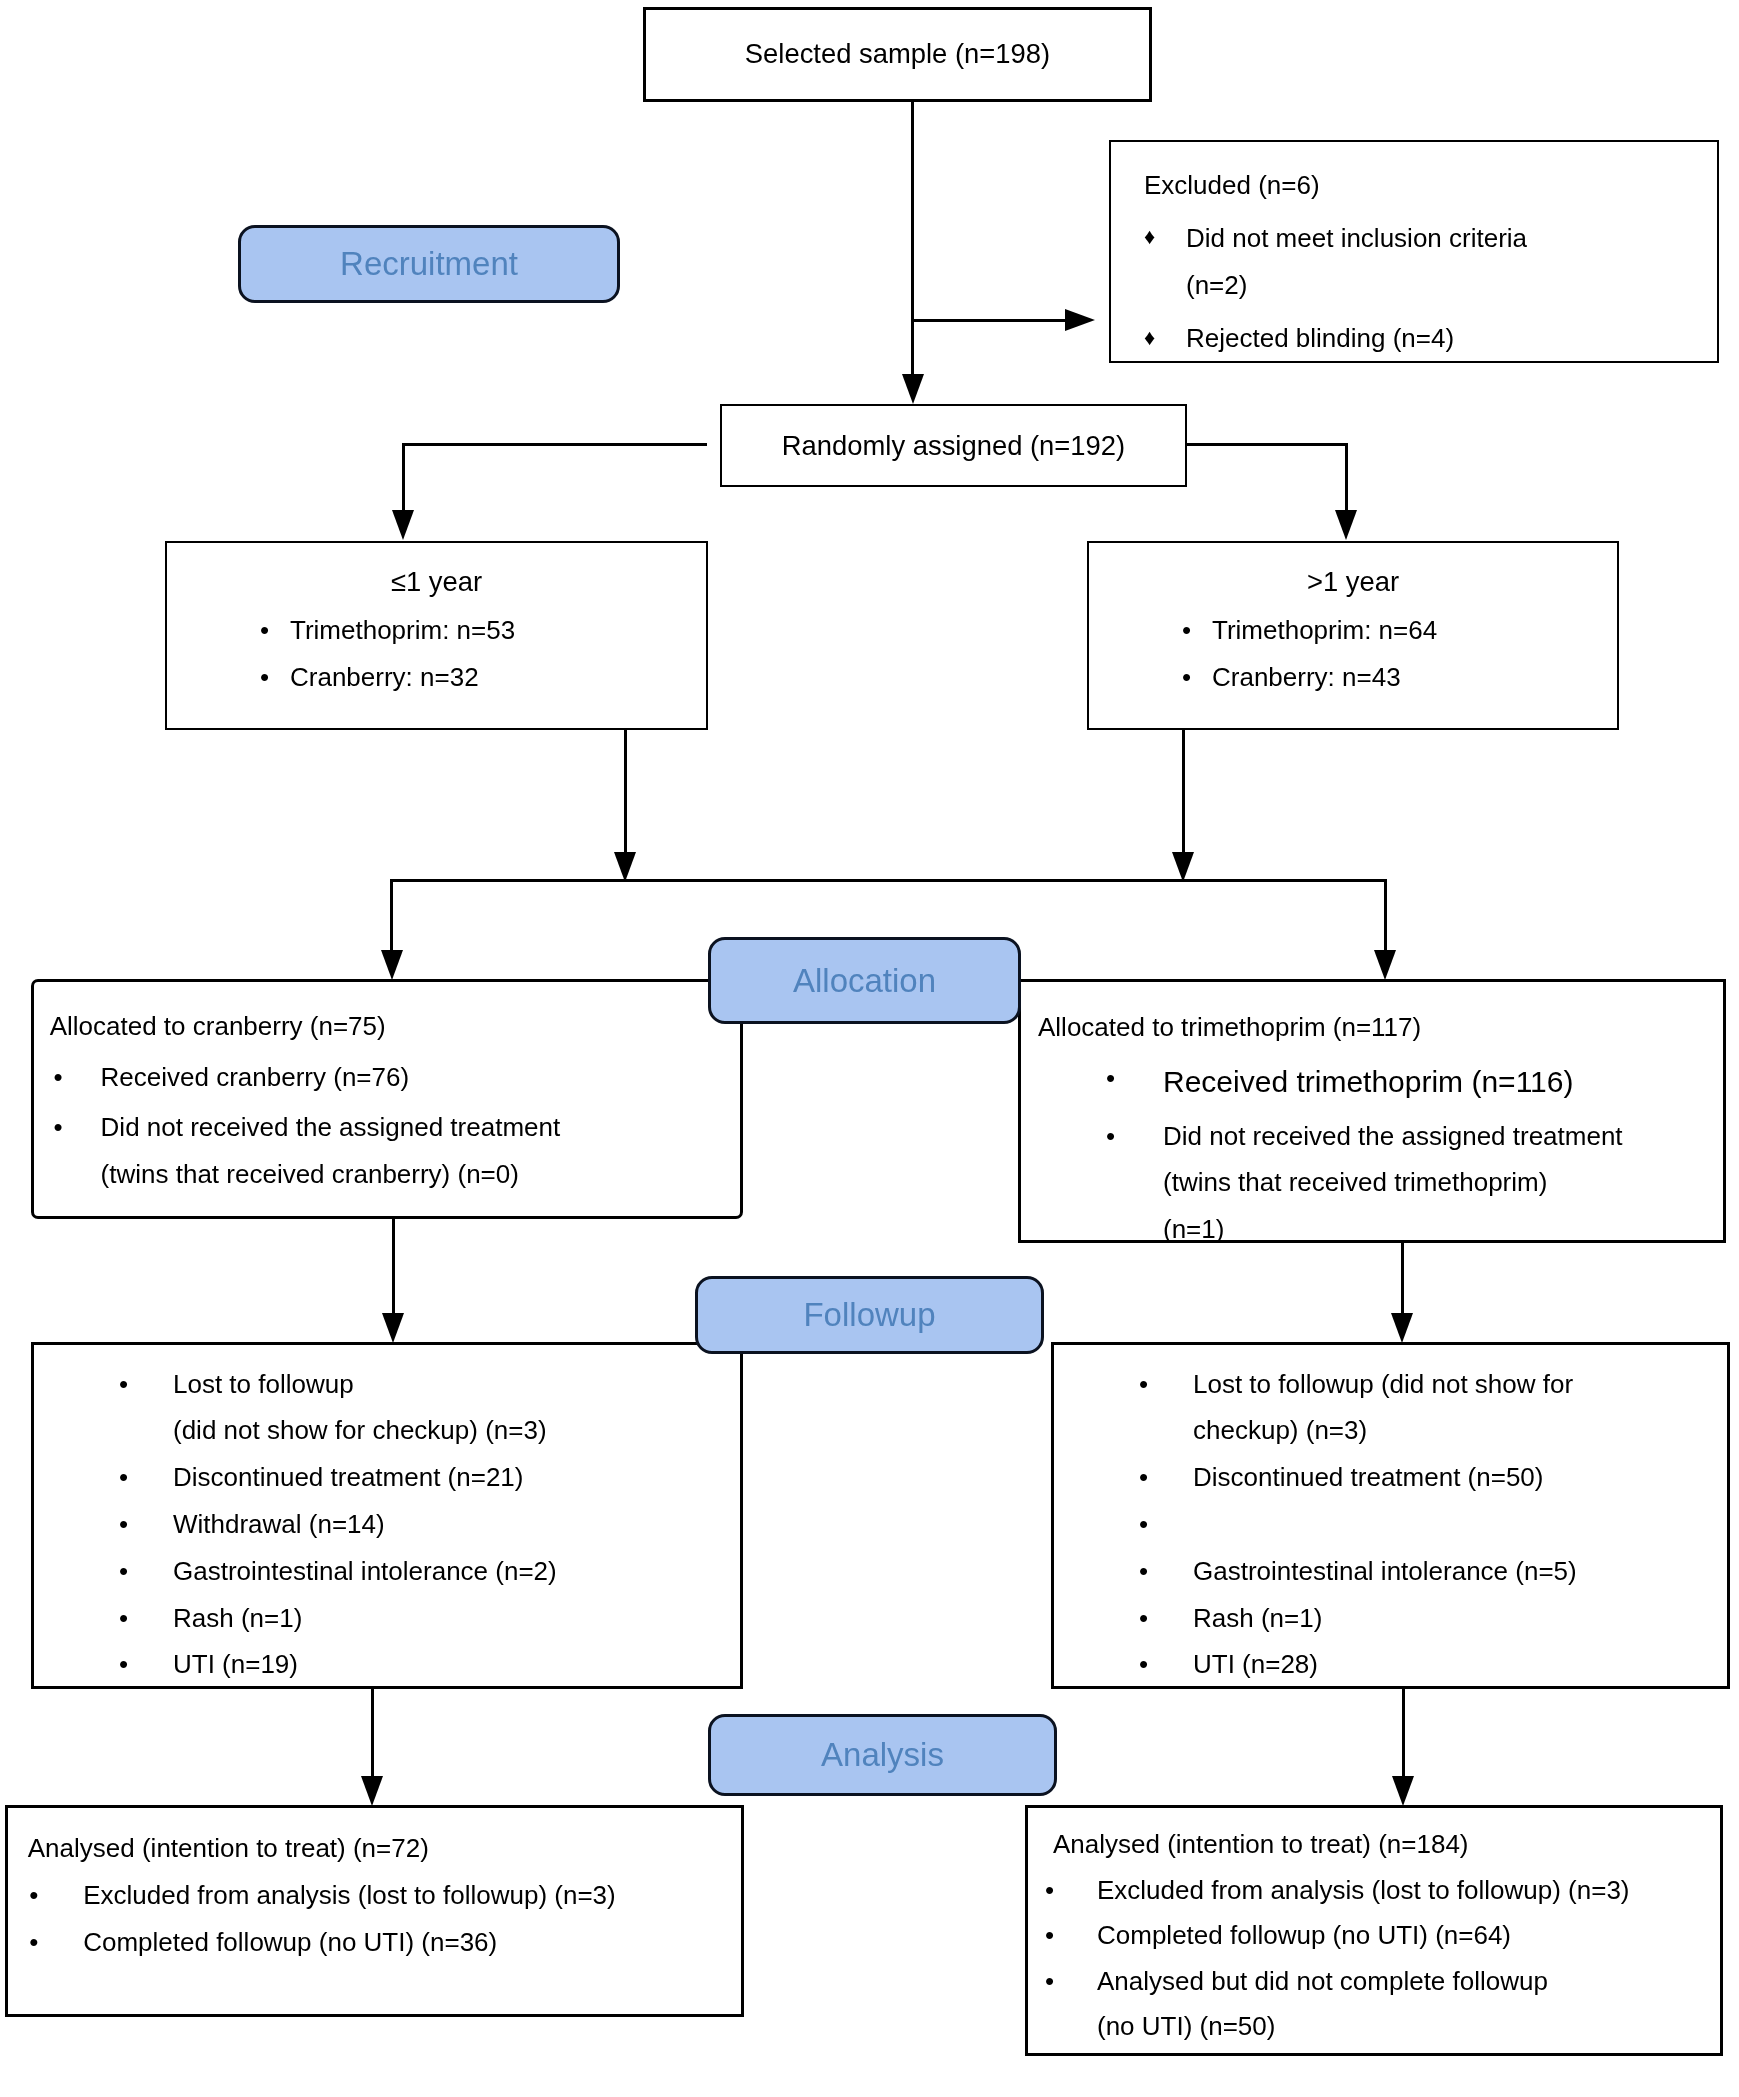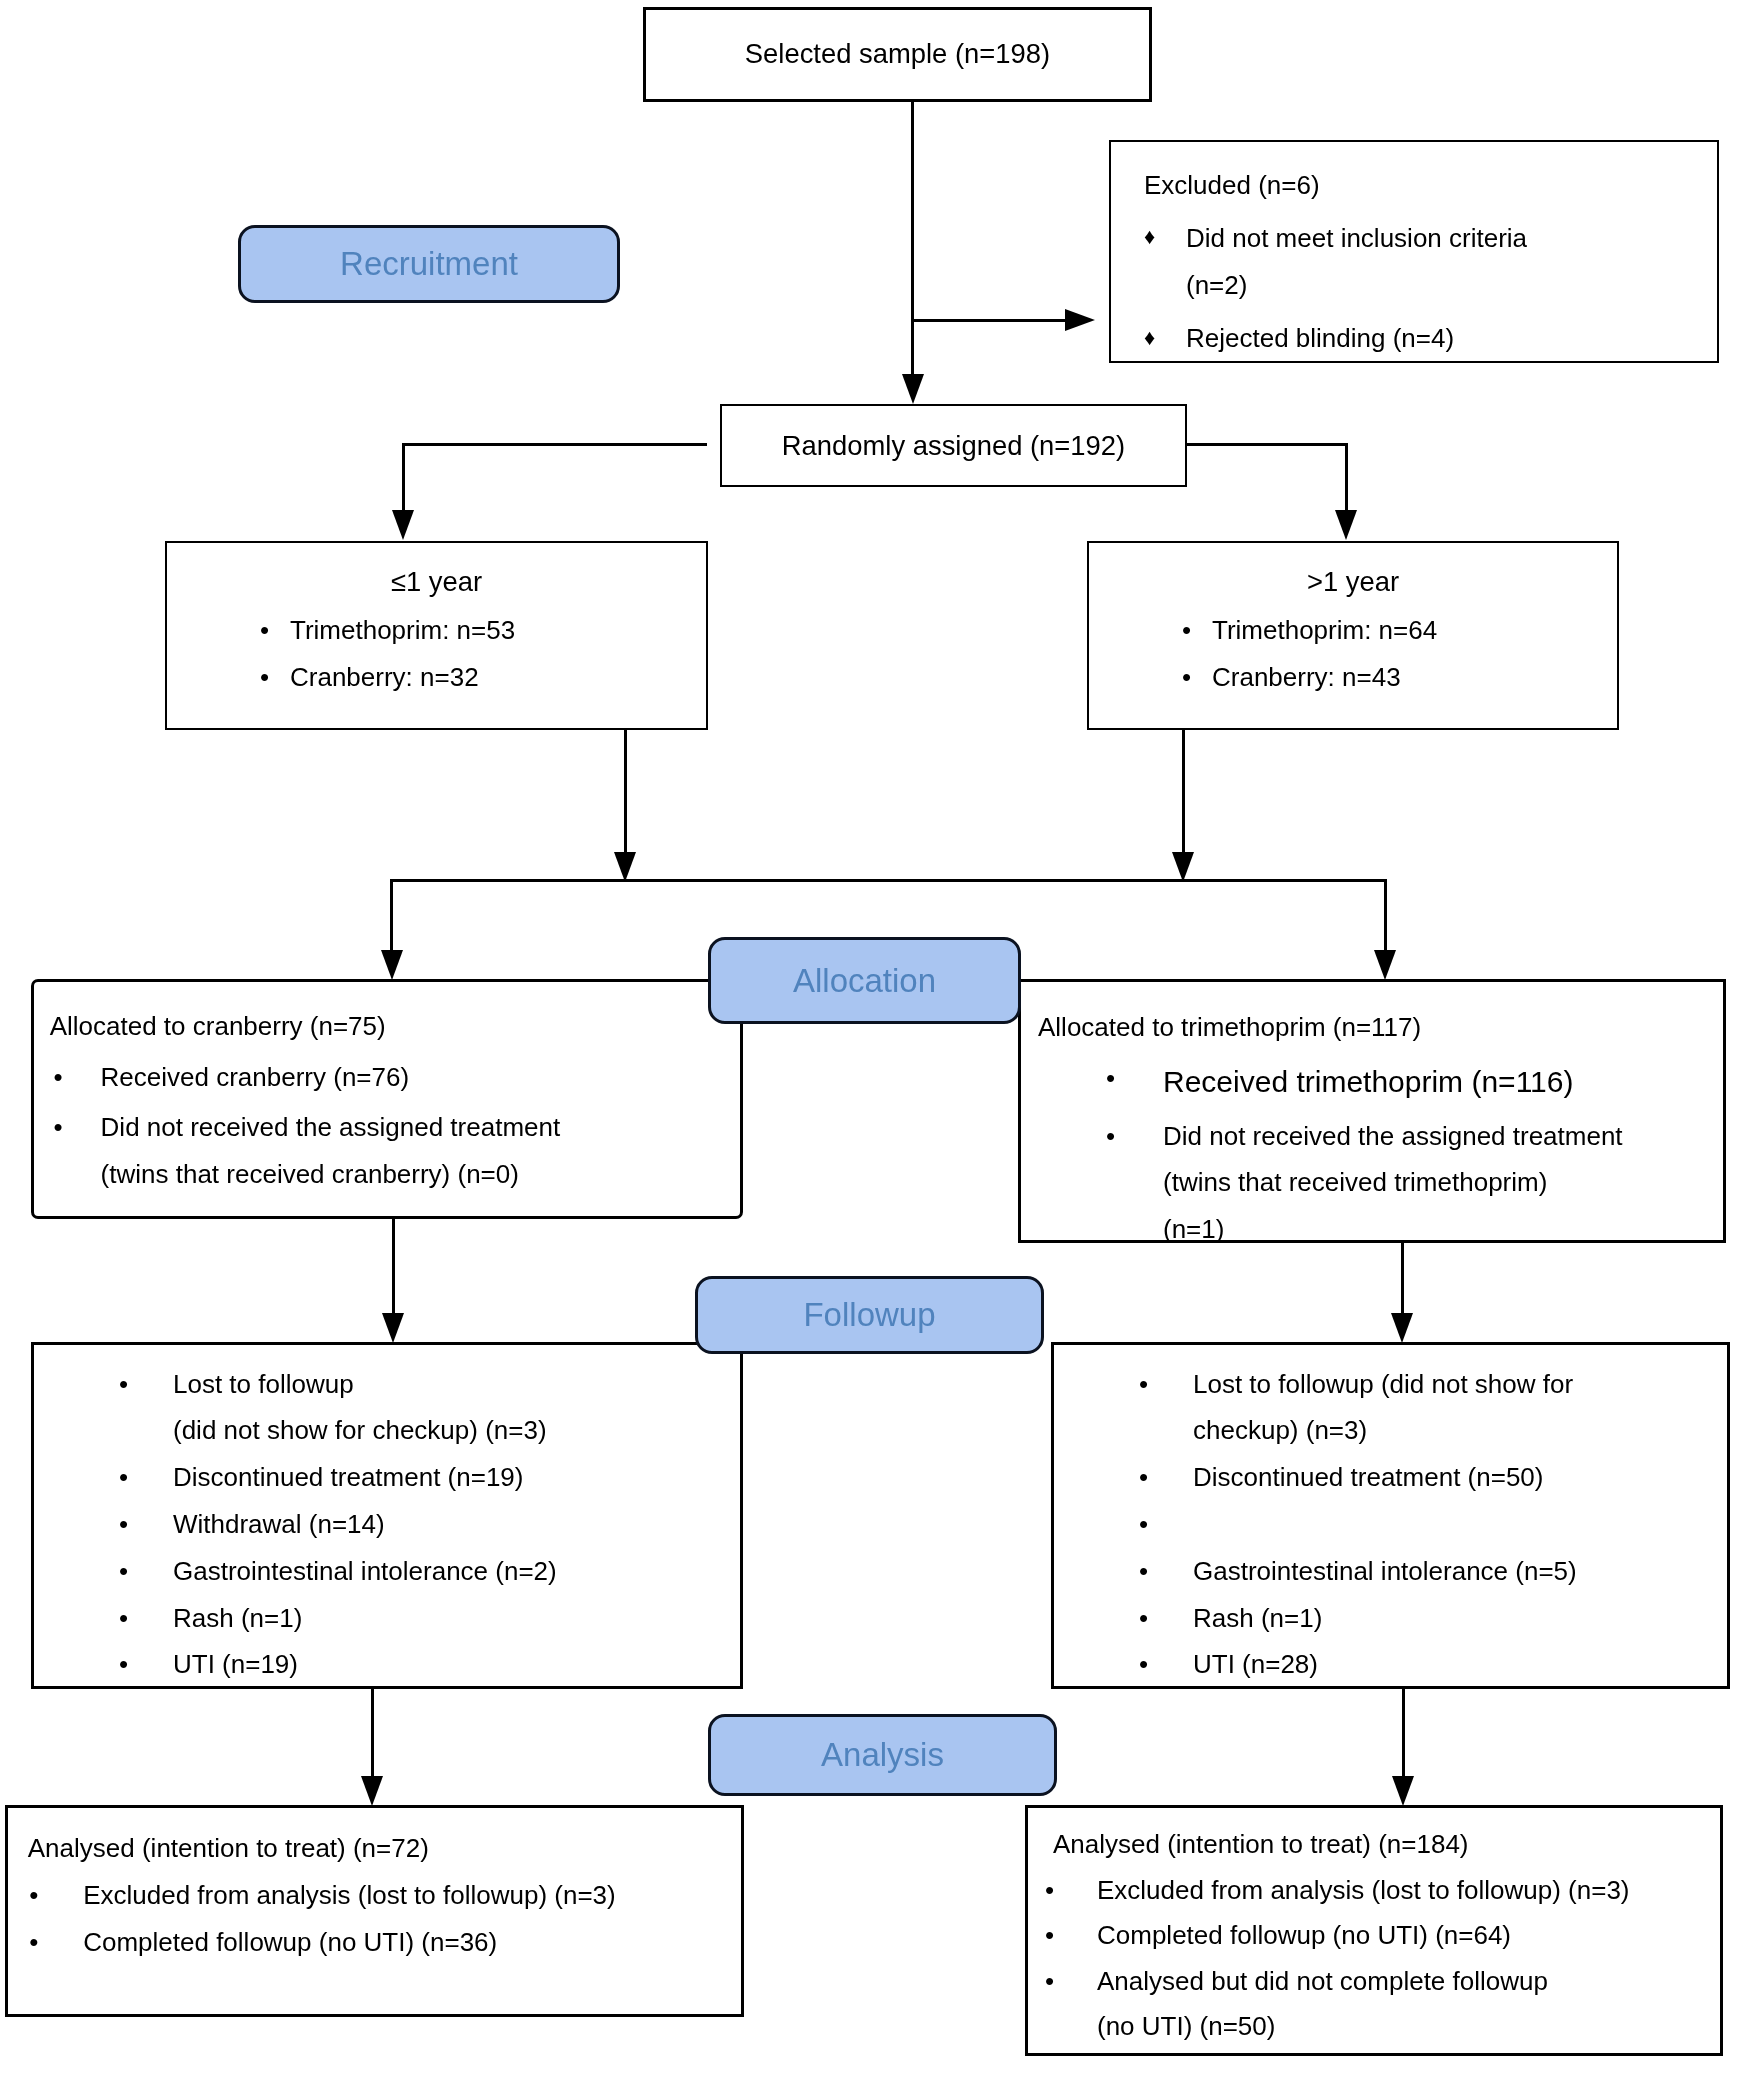--- a/index.html
+++ b/index.html
@@ -194,21 +194,21 @@
   </div>
 
   <div class="box b-fup" style="left:31px;top:1342px;width:712px;height:347px;">
     <div class="item">
       <span class="marker">•</span>
       <span class="txt">Lost to followup
 (did not show for checkup) (n=3)</span>
     </div>
     <div class="item">
       <span class="marker">•</span>
-      <span class="txt">Discontinued treatment (n=19)</span>
+      <span class="txt">Discontinued treatment (n=21)</span>
     </div>
     <div class="item">
       <span class="marker">•</span>
       <span class="txt">Withdrawal (n=14)</span>
     </div>
     <div class="item">
       <span class="marker">•</span>
       <span class="txt">Gastrointestinal intolerance (n=2)</span>
     </div>
     <div class="item">

